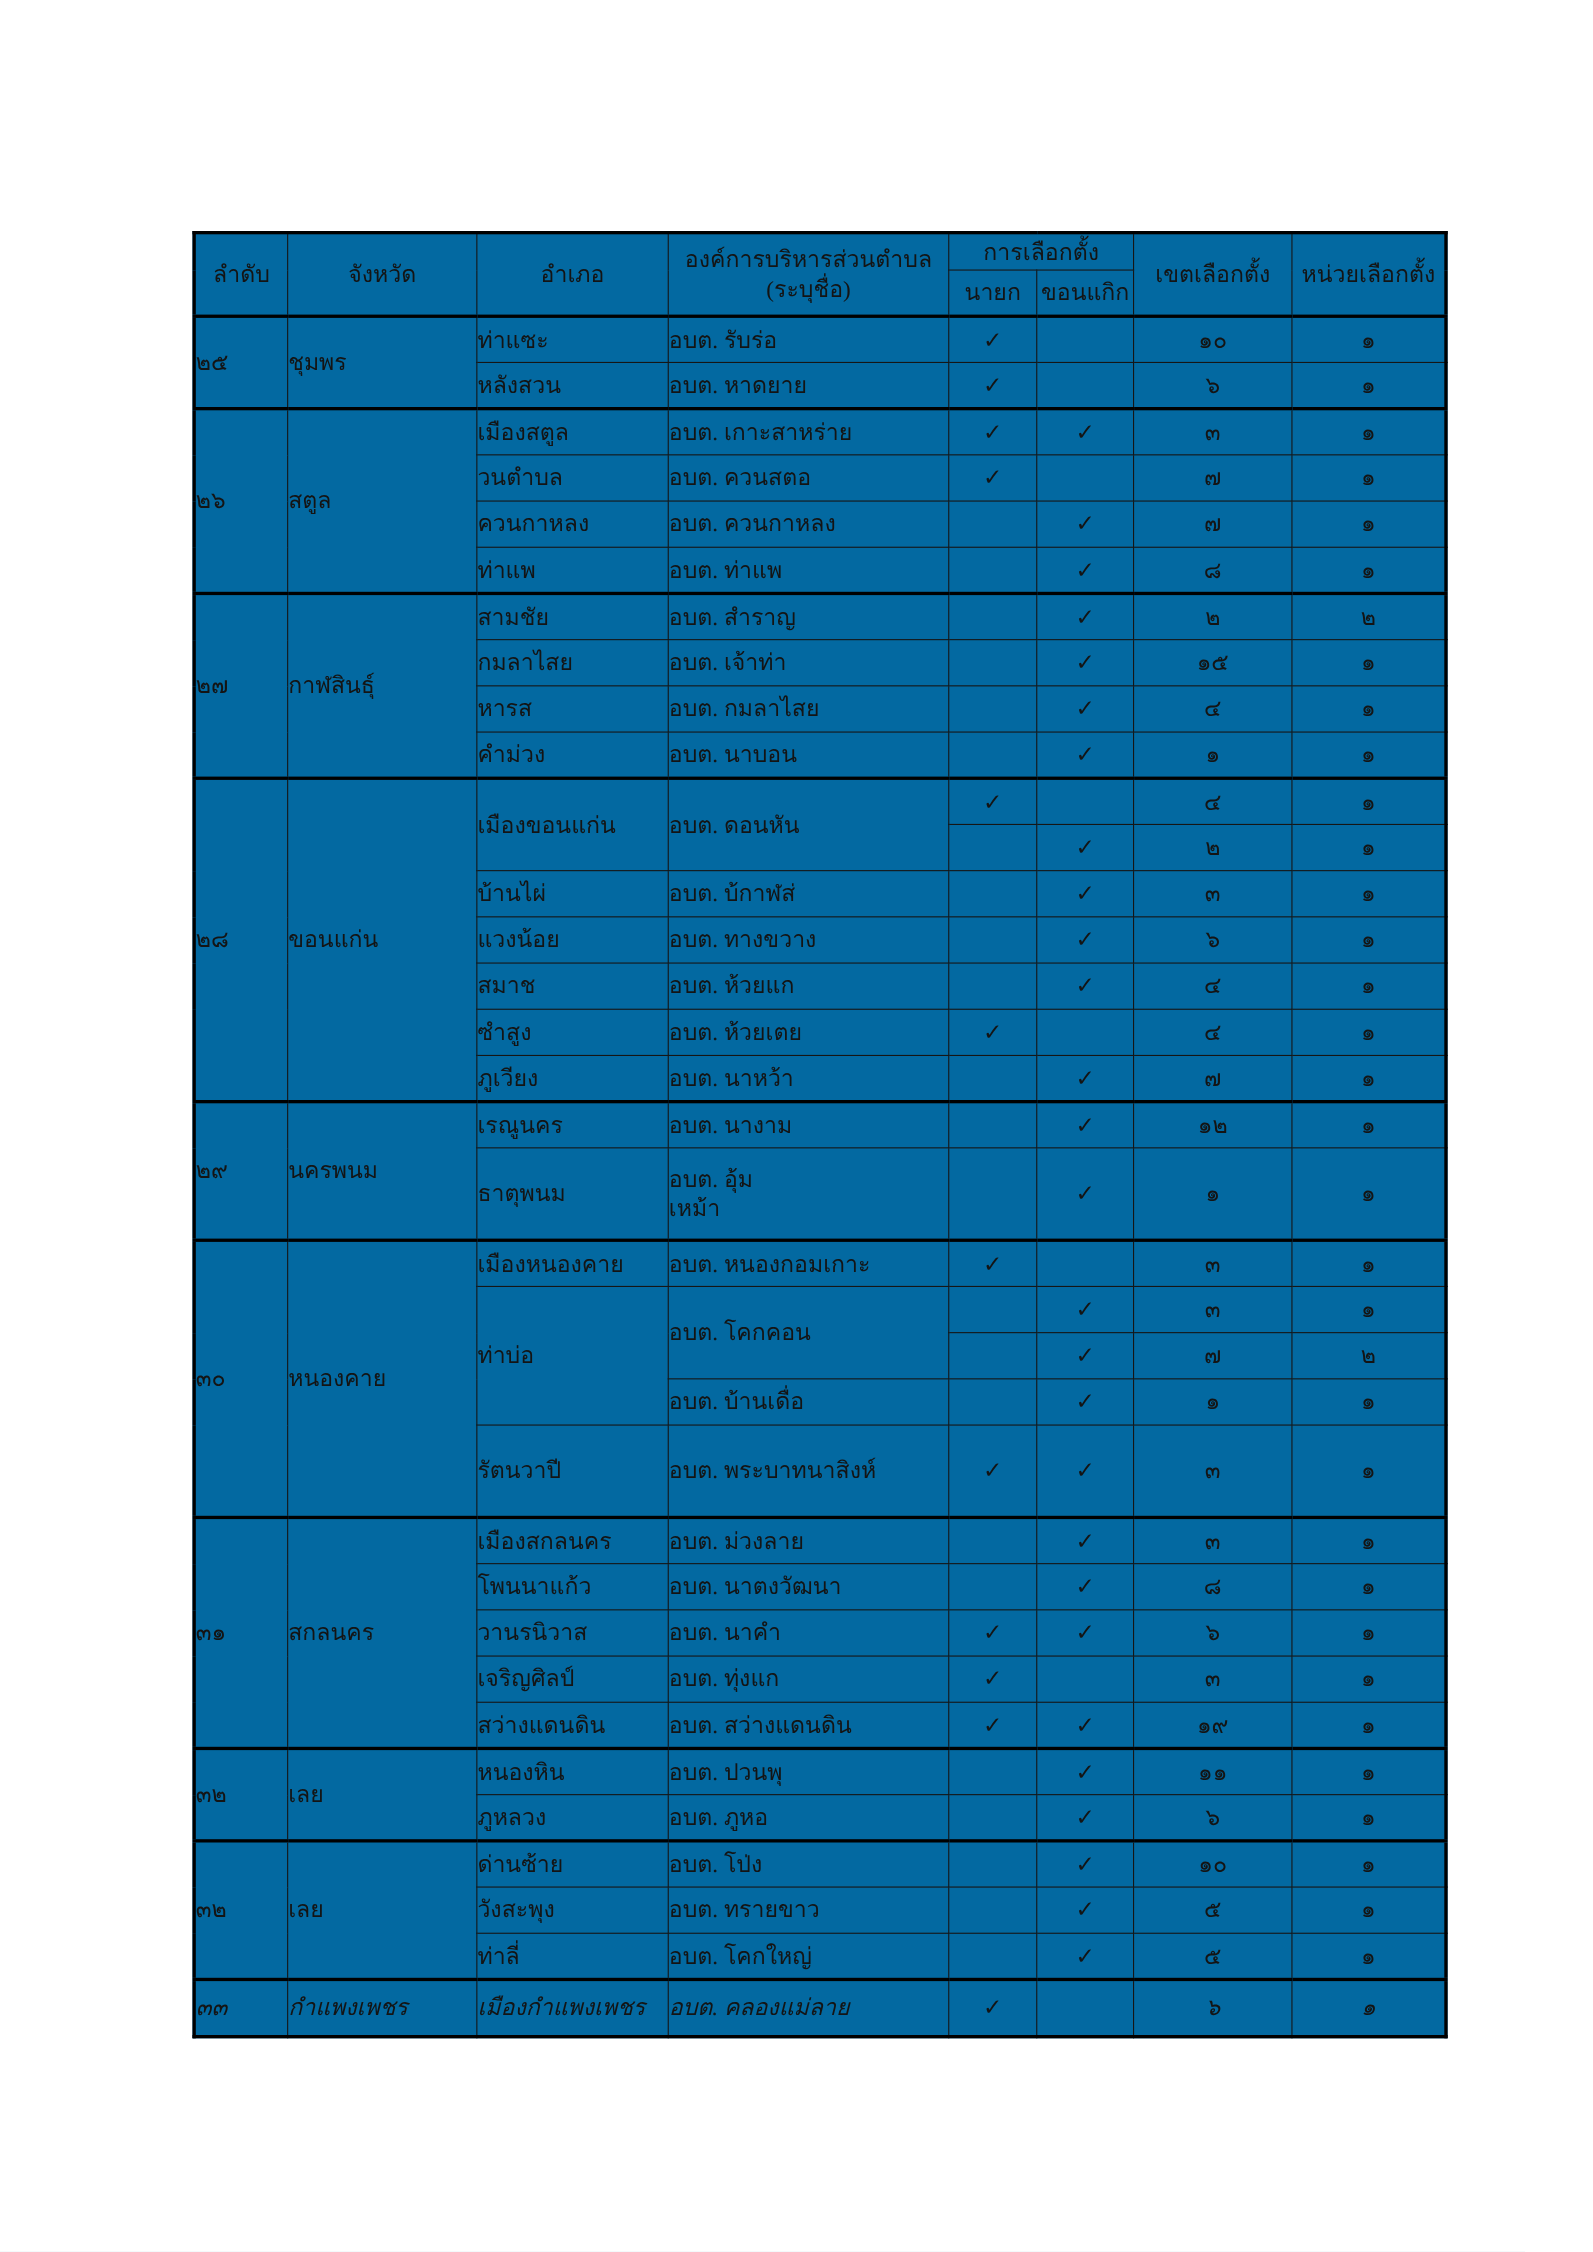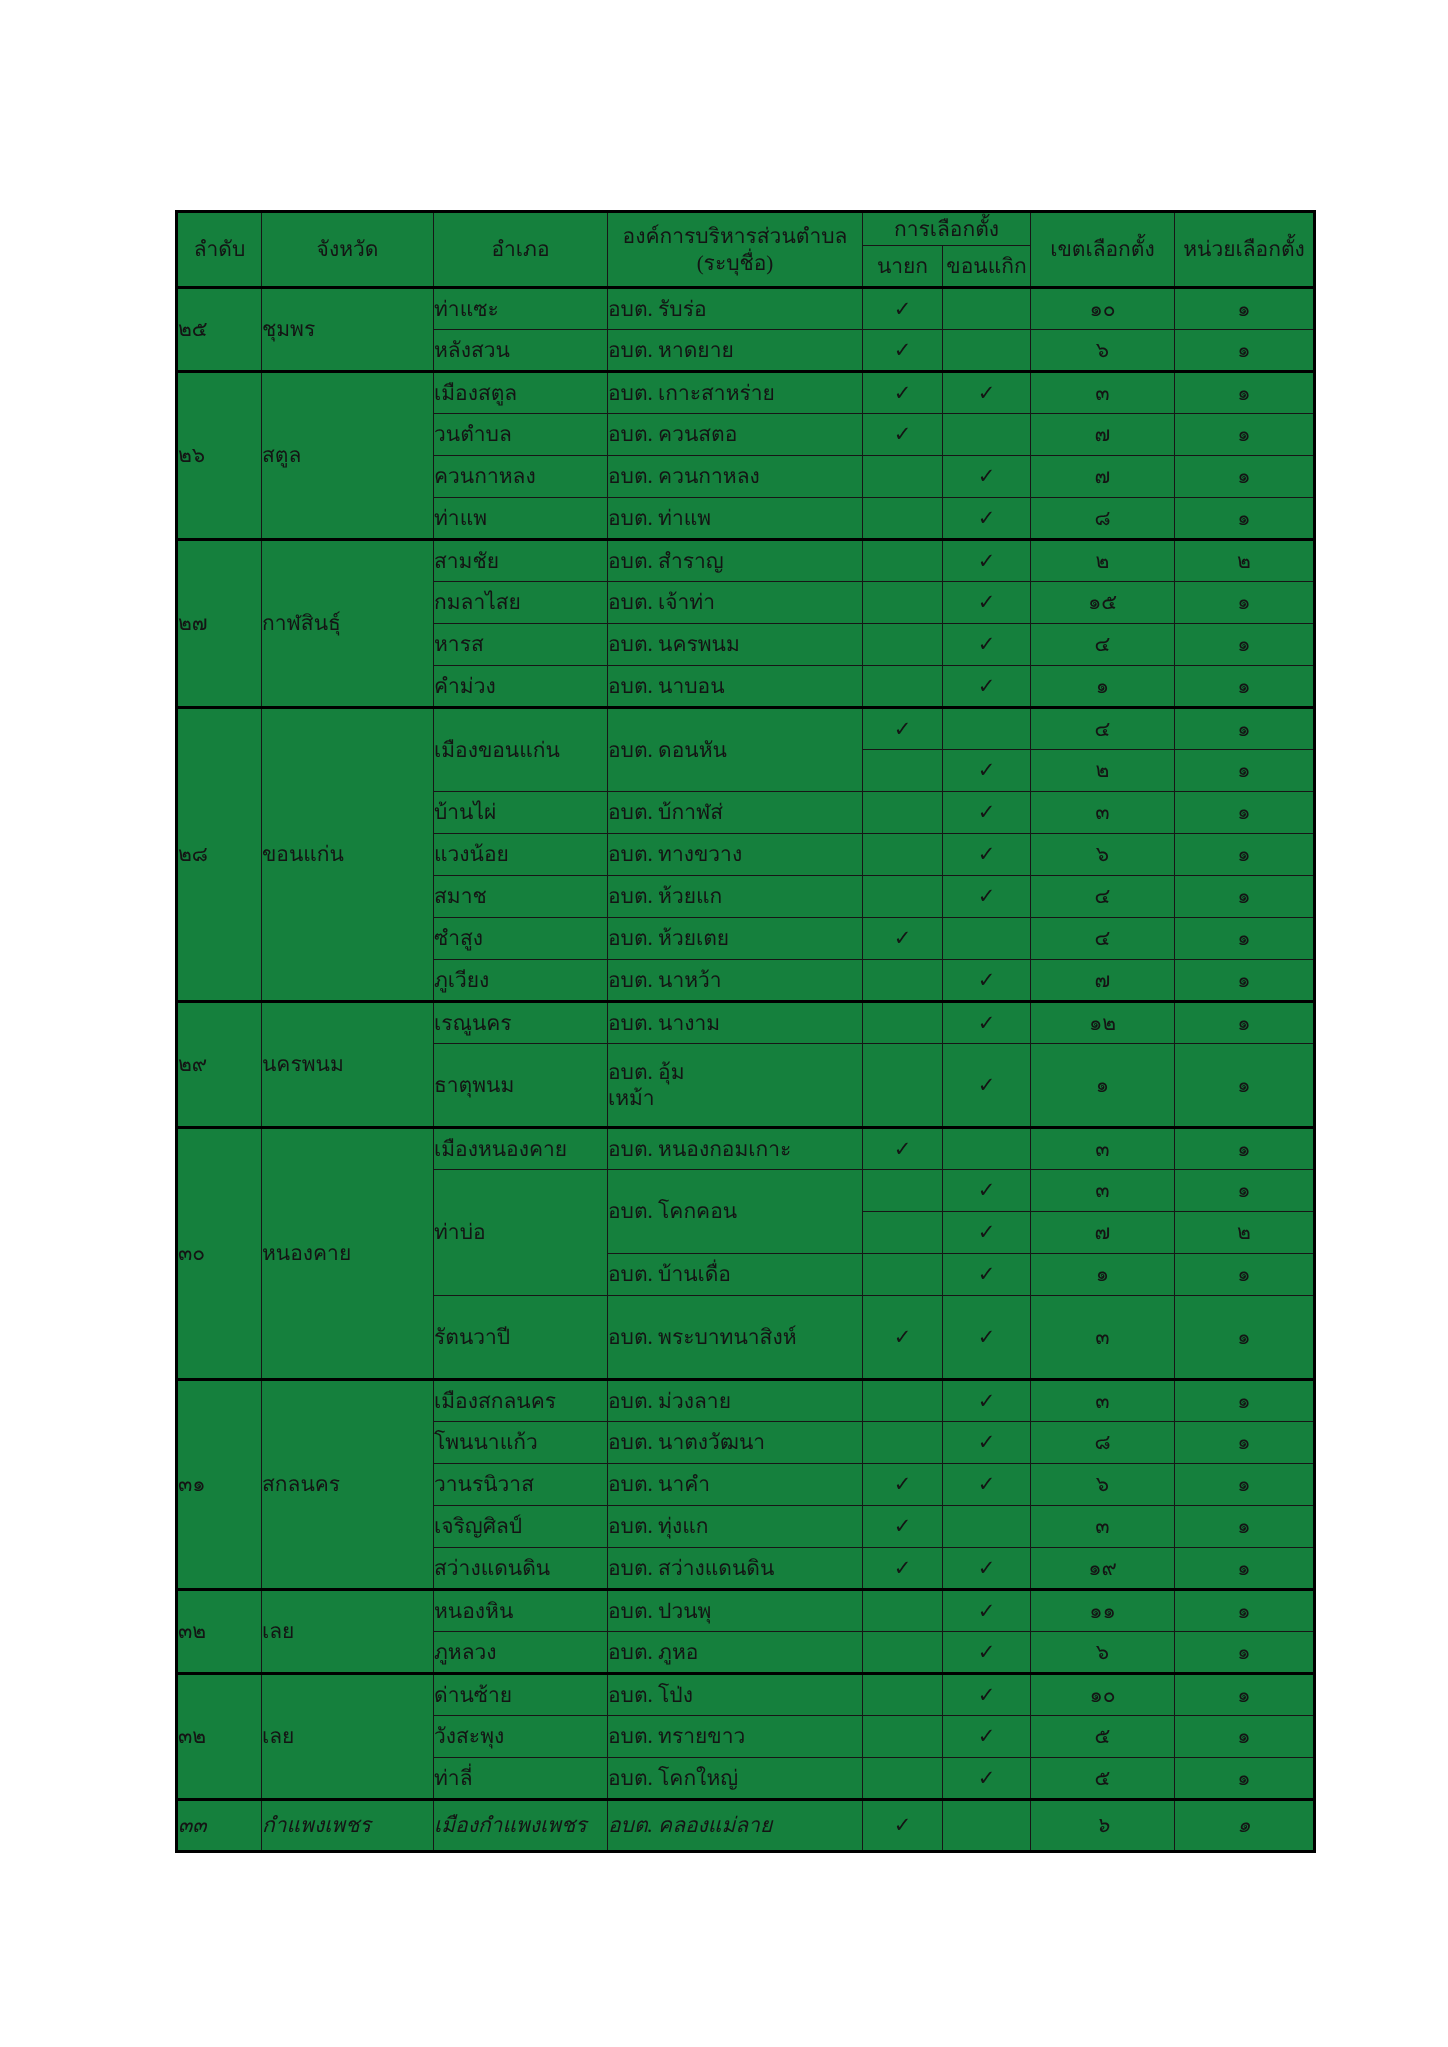--- a/index.html
+++ b/index.html
@@ -18,21 +18,21 @@
     background: #ffffff;
     overflow: hidden;
   }
   table.doc-table {
     position: absolute;
     left: 175px;
     top: 210px;
     border-collapse: collapse;
     table-layout: fixed;
     width: 1138px;
-    background: #15803d;
+    background: #0369a1;
     padding-left: 28px;
   }
   table.doc-table th,
   table.doc-table td {
     border: 1.6px solid #161616;
     font-weight: normal;
     font-size: 21px;
     line-height: 1.25;
     vertical-align: middle;
     padding: 0;
@@ -153,21 +153,21 @@
         <tr>
           <td class="left">กมลาไสย</td>
           <td class="left pre">อบต. เจ้าท่า</td>
           <td class="check"></td>
           <td class="check">✓</td>
           <td class="num">๑๕</td>
           <td class="num">๑</td>
         </tr>
         <tr>
           <td class="left">หารส</td>
-          <td class="left pre">อบต. นครพนม</td>
+          <td class="left pre">อบต. กมลาไสย</td>
           <td class="check"></td>
           <td class="check">✓</td>
           <td class="num">๔</td>
           <td class="num">๑</td>
         </tr>
         <tr>
           <td class="left">คำม่วง</td>
           <td class="left pre">อบต. นาบอน</td>
           <td class="check"></td>
           <td class="check">✓</td>

